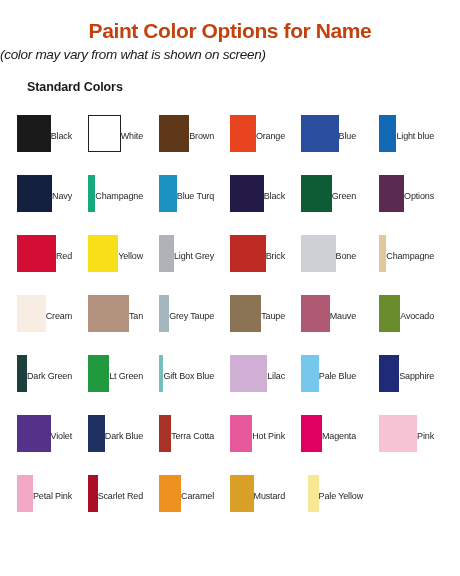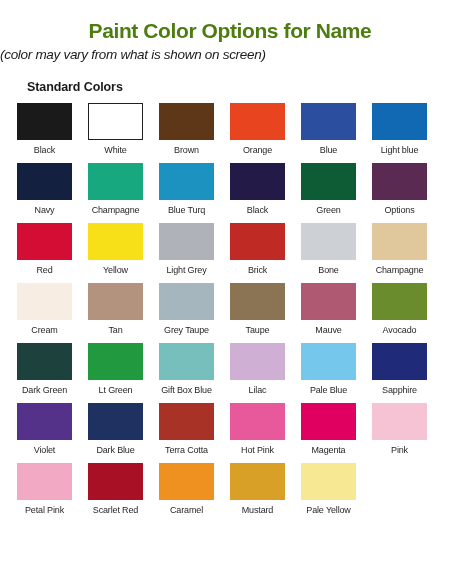--- a/index.html
+++ b/index.html
@@ -18,21 +18,21 @@
     position: relative;
     width: 460px;
     height: 576px;
     box-sizing: border-box;
   }
   .title {
     text-align: center;
     font-size: 21px;
     font-weight: bold;
     letter-spacing: -0.4px;
-    color: #4d7c0f;
+    color: #c2410c;
     margin: 0;
     padding-top: 20px;
     line-height: 1.05;
   }
   .subtitle {
     text-align: left;
     font-size: 13.5px;
     font-style: italic;
     color: #1a1a1a;
     margin: 0;
@@ -54,25 +54,26 @@
   .row {
     display: flex;
     padding: 0 0 0 17px;
     margin: 0;
     height: 60px;
   }
   .cell {
     width: 55px;
     margin-right: 16px;
     display: flex;
-    flex-direction: column;
+    flex-direction: row;
     align-items: center;
   }
   .cell:last-child {
     margin-right: 0;
+    margin-left: 7px;
   }
   .swatch {
     width: 55px;
     height: 37px;
     box-sizing: border-box;
     display: block;
   }
   .swatch.bordered {
     border: 1.6px solid #231f20;
   }

